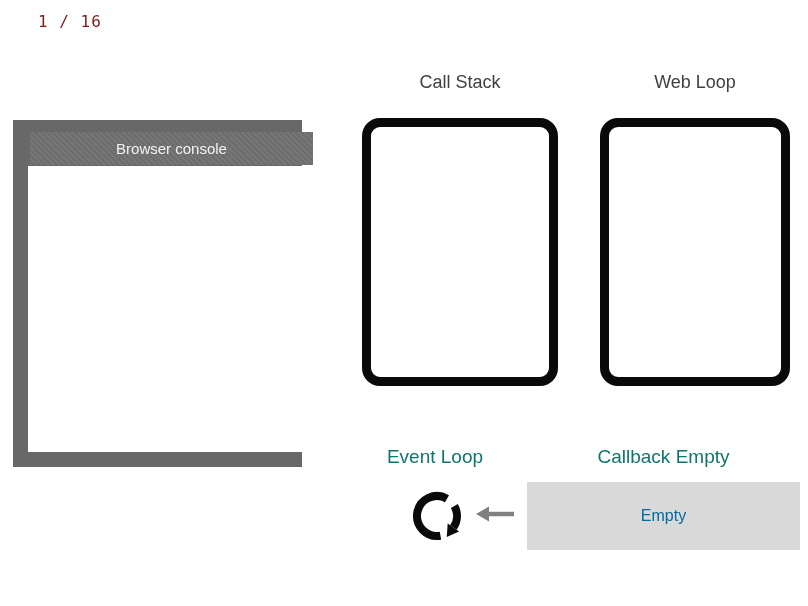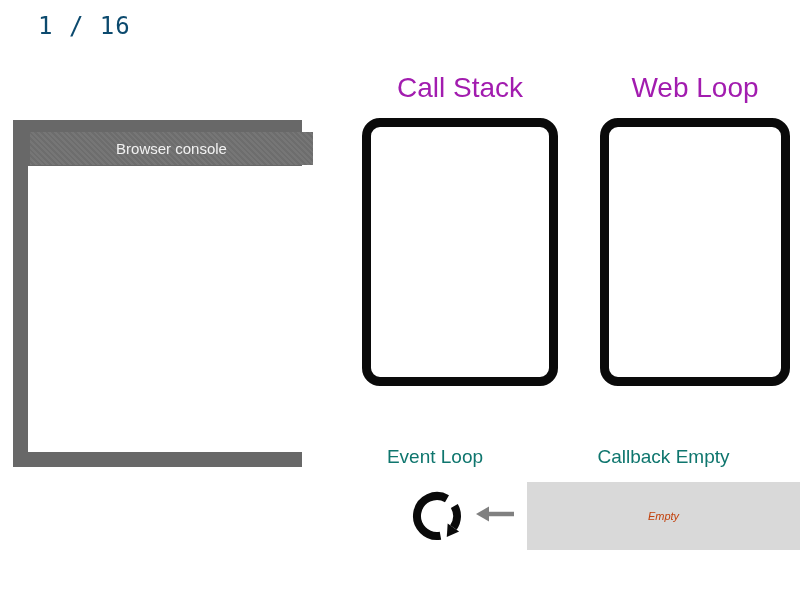--- a/index.html
+++ b/index.html
@@ -10,22 +10,22 @@
     background: #ffffff;
     font-family: "Liberation Sans", sans-serif;
     overflow: hidden;
   }
   .abs { position: absolute; }
 
   
   #slide-counter {
     left: 38px; top: 12px;
     font-family: "DejaVu Sans Mono", monospace;
-    font-size: 24px;
-    color: #0c4a6e;
+    font-size: 16px;
+    color: #7f1d1d;
     letter-spacing: 1px;
   }
 
   
   #console-panel {
     left: 13px; top: 120px;
     width: 289px; height: 347px;
     background: #686868;
   }
   #console-titlebar {
@@ -41,22 +41,22 @@
   }
   #console-output {
     position: absolute;
     left: 15px; top: 46px;
     width: 285px; height: 286px;
     background: #ffffff;
   }
 
   
   .section-label {
-    color: #a21caf;
-    font-size: 28px;
+    color: #404040;
+    font-size: 18px;
     text-align: center;
   }
   .sub-label {
     color: #0f766e;
     font-size: 19px;
     text-align: center;
   }
   #call-stack-label { left: 362px; top: 72px; width: 196px; }
   #web-apis-label   { left: 600px; top: 72px; width: 190px; }
   #event-loop-label { left: 355px; top: 446px; width: 160px; }
@@ -81,23 +81,22 @@
   
   #callback-queue-box {
     left: 527px; top: 482px;
     width: 273px; height: 68px;
     background: #d9d9d9;
     display: flex;
     align-items: center;
     justify-content: center;
   }
   #queue-empty-text {
-    font-size: 11px;
-    color: #c2410c;
-    font-style: italic;
+    font-size: 16px;
+    color: #0369a1;
   }
 </style>
 </head>
 <body>
 
 <div id="stage">
 
   <div id="slide-counter" class="abs">1 / 16</div>
 
   <div id="console-panel" class="abs">

